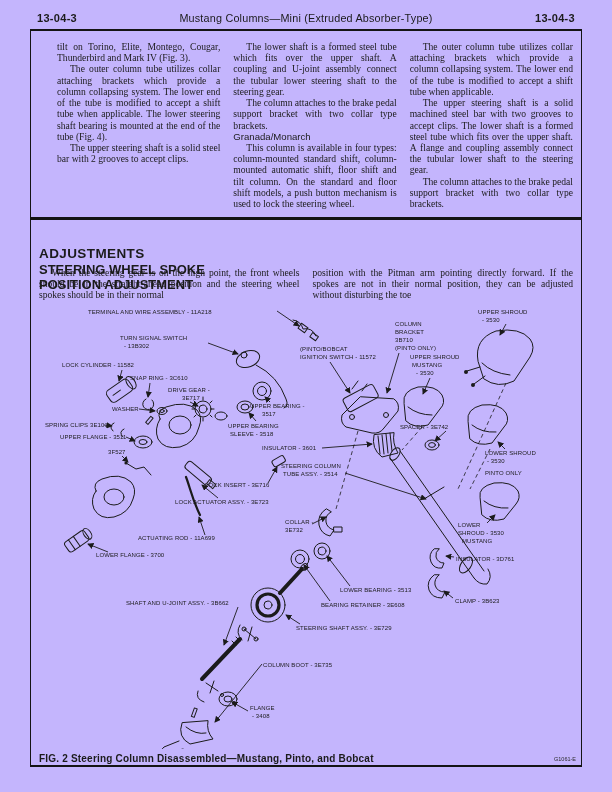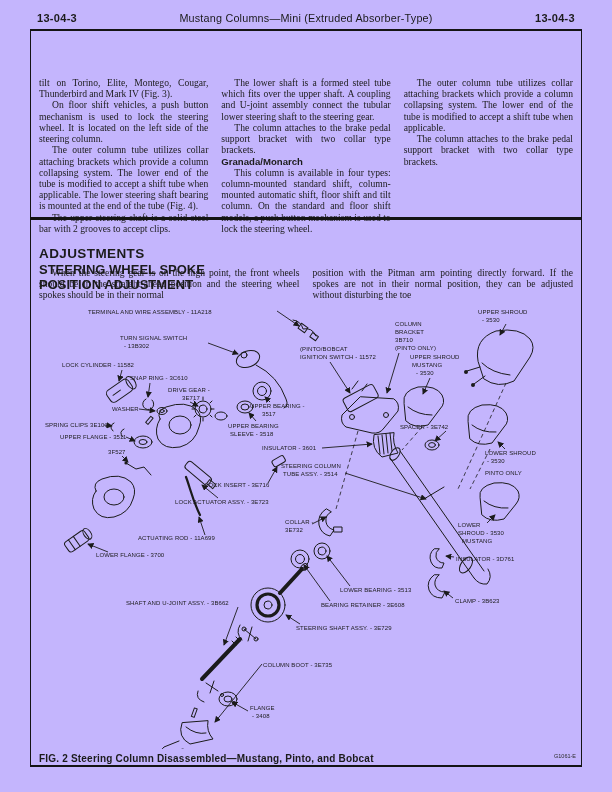--- a/index.html
+++ b/index.html
@@ -12,25 +12,25 @@
             font-family:"Liberation Sans", sans-serif; }
   .hdr-code { font-weight:bold; font-size:11px; letter-spacing:.3px; }
   .hdr-title { font-size:10.8px; font-weight:500; letter-spacing:.2px; }
 
   
   .frame { position:absolute; left:30px; right:30px; top:29px; bottom:25px;
            border-top:2.5px solid #141414; border-left:1.5px solid #141414;
            border-right:1.5px solid #141414; border-bottom:2px solid #141414; }
 
   
-  .cols { position:absolute; top:41px; left:39px; right:39px; display:flex; gap:13px;margin-top:36px; }
+  .cols { position:absolute; top:41px; left:57px; right:39px; display:flex; gap:13px; }
   .col { flex:1; font-size:9.6px; line-height:1.17; text-align:justify; }
   .col p { margin:0; }
   .ind { text-indent:13px; }
-  .subhead-gm { font-family:"Liberation Sans", sans-serif; font-weight:bold; font-size:9.6px;
+  .subhead-gm { font-family:"Liberation Sans", sans-serif; font-weight:normal; font-size:9.6px;
                 text-indent:0; margin-top:1px; }
 
   .midrule { position:absolute; left:31px; right:31px; top:217px; height:2.5px; background:#141414; }
 
   
   .adj { position:absolute; top:225px; left:39px; font-family:"Liberation Sans", sans-serif; }
   .adj-h1 { font-size:13.5px; font-weight:bold; letter-spacing:.4px;margin-top:21px; }
   .adj-h2 { font-size:13px; font-weight:bold; line-height:1.12; margin-top:2px; }
 
   .adj-cols { position:absolute; top:267px; left:39px; right:39px; display:flex; gap:13px; }
@@ -42,53 +42,53 @@
   .ldr { stroke:#1b1b1b; stroke-width:.9; fill:none; }
   .dash { stroke:#1b1b1b; stroke-width:.8; fill:none; stroke-dasharray:4,3; }
   .pt  { fill:none; stroke:#1b1b1b; stroke-width:1; stroke-linecap:round; stroke-linejoin:round; }
   .ptb { fill:none; stroke:#1b1b1b; stroke-width:2.2; stroke-linecap:round; }
   .ptw { fill:none; stroke:#1b1b1b; stroke-width:4; stroke-linecap:round; }
   .ptf { fill:#1b1b1b; stroke:none; }
   .ring3 { fill:none; stroke:#1b1b1b; stroke-width:3.2; }
 
   
   .caption { position:absolute; left:39px; right:36px; bottom:28px; display:flex;
-             justify-content:space-between; align-items:flex-start;
+             justify-content:space-between; align-items:center;
              font-family:"Liberation Sans", sans-serif; }
   .cap-text { font-weight:bold; font-size:10px; letter-spacing:.2px; }
   .plate { font-size:5.5px; color:#2c2c2c; }
 </style>
 </head>
 <body>
 
 <div class="page">
 
   <div class="header">
     <span class="hdr-code">13-04-3</span>
     <span class="hdr-title">Mustang Columns—Mini (Extruded Absorber-Type)</span>
     <span class="hdr-code">13-04-3</span>
   </div>
 
   <div class="frame"></div>
 
   <div class="cols">
     <div class="col">
       <p>tilt on Torino, Elite, Montego, Cougar, Thunderbird and Mark IV (Fig. 3).</p>
-      <p class="ind">On floor shift vehicles, a push button mechanism is used to lock the steering wheel. It is located on the left side of the steering column.</p>
       <p class="ind">The outer column tube utilizes collar attaching brackets which provide a column collapsing system. The lower end of the tube is modified to accept a shift tube when applicable. The lower steering shaft bearing is mounted at the end of the tube (Fig. 4).</p>
       <p class="ind">The upper steering shaft is a solid steel bar with 2 grooves to accept clips.</p>
     </div>
     <div class="col">
       <p class="ind">The lower shaft is a formed steel tube which fits over the upper shaft. A coupling and U-joint assembly connect the tubular lower steering shaft to the steering gear.</p>
       <p class="ind">The column attaches to the brake pedal support bracket with two collar type brackets.</p>
       <p class="subhead-gm">Granada/Monarch</p>
       <p class="ind">This column is available in four types: column-mounted standard shift, column-mounted automatic shift, floor shift and tilt column. On the standard and floor shift models, a push button mechanism is used to lock the steering wheel.</p>
     </div>
     <div class="col">
       <p class="ind">The outer column tube utilizes collar attaching brackets which provide a column collapsing system. The lower end of the tube is modified to accept a shift tube when applicable.</p>
+      <p class="ind">The upper steering shaft is a solid machined steel bar with two grooves to accept clips. The lower shaft is a formed steel tube which fits over the upper shaft. A flange and coupling assembly connect the tubular lower shaft to the steering gear.</p>
       <p class="ind">The column attaches to the brake pedal support bracket with two collar type brackets.</p>
     </div>
   </div>
 
   <div class="midrule"></div>
 
   <div class="adj">
     <div class="adj-h1">ADJUSTMENTS</div>
     <div class="adj-h2">
       <div>STEERING WHEEL SPOKE</div>

